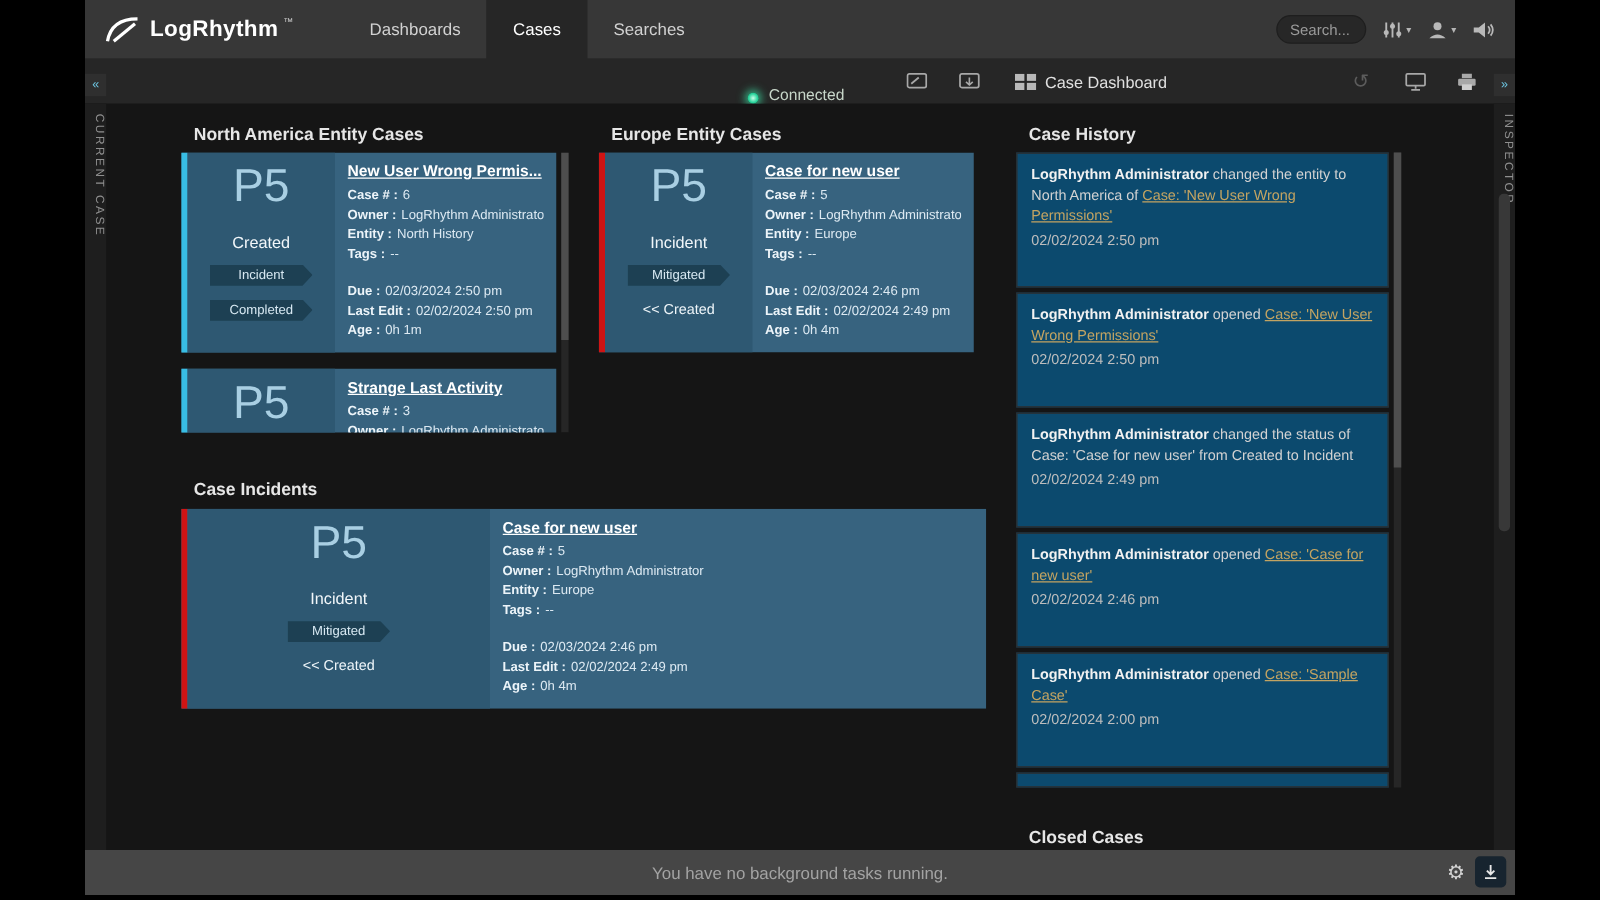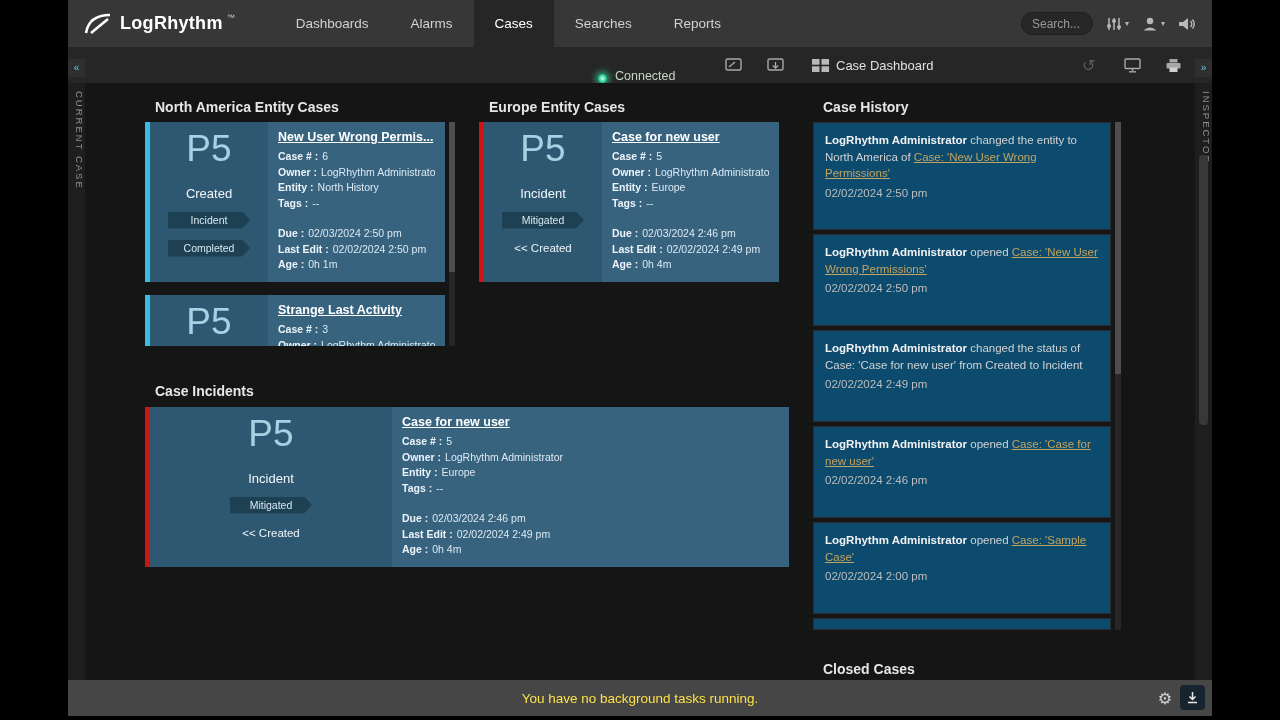--- a/index.html
+++ b/index.html
@@ -81,21 +81,21 @@
   .h-tall{height:108px;}
   .h-short{height:92px;}
   .h-partial{height:12px;padding:0;}
   .hist-text{font-size:11.5px;line-height:16.5px;color:#d2d2d2;}
   .hist-actor{font-weight:bold;color:#f2f2f2;}
   .hist-link{color:#c3a462;text-decoration:underline;cursor:pointer;}
   .hist-time{font-size:11.5px;color:#bdbdbd;margin-top:5px;}
 
   
   .statusbar{position:relative;height:36px;background:#464646;display:flex;align-items:center;justify-content:center;}
-  .status-msg{color:#fde047;font-size:13.5px;}
+  .status-msg{color:#a3a3a3;font-size:13.5px;}
   .gear-btn{position:absolute;right:40px;top:50%;transform:translateY(-50%);color:#d2d2d2;font-size:16px;cursor:pointer;}
   .download-btn{position:absolute;right:7px;top:5px;width:25px;height:25px;background:#17242f;border-radius:4px;
     display:flex;align-items:center;justify-content:center;cursor:pointer;}
 
   svg{display:block;}
 </style>
 </head>
 <body>
 
 <div class="app">
@@ -104,24 +104,22 @@
     <div class="brand">
       <svg width="28" height="24" viewBox="0 0 28 24">
         <path d="M2 21 C4 9 12 3 26 3" stroke="#ffffff" stroke-width="2.6" fill="none"></path>
         <path d="M7 21 L24 7" stroke="#ffffff" stroke-width="2.6" fill="none"></path>
       </svg>
       <span class="brand-text">LogRhythm</span>
       <span class="tm">™</span>
     </div>
     <nav class="tabs">
       <div class="tab">Dashboards</div>
-      <div class="tab">Alarms</div>
       <div class="tab active">Cases</div>
       <div class="tab">Searches</div>
-      <div class="tab">Reports</div>
     </nav>
     <div class="nav-right">
       <input class="searchbox" placeholder="Search..." style="">
       <div class="icon-wrap">
         <svg width="16" height="16" viewBox="0 0 16 16">
           <line x1="3" y1="2" x2="3" y2="14" stroke="#b8b8b8" stroke-width="1.5"></line>
           <line x1="8" y1="2" x2="8" y2="14" stroke="#b8b8b8" stroke-width="1.5"></line>
           <line x1="13" y1="2" x2="13" y2="14" stroke="#b8b8b8" stroke-width="1.5"></line>
           <circle cx="3" cy="10" r="2" fill="#b8b8b8"></circle>
           <circle cx="8" cy="5" r="2" fill="#b8b8b8"></circle>

